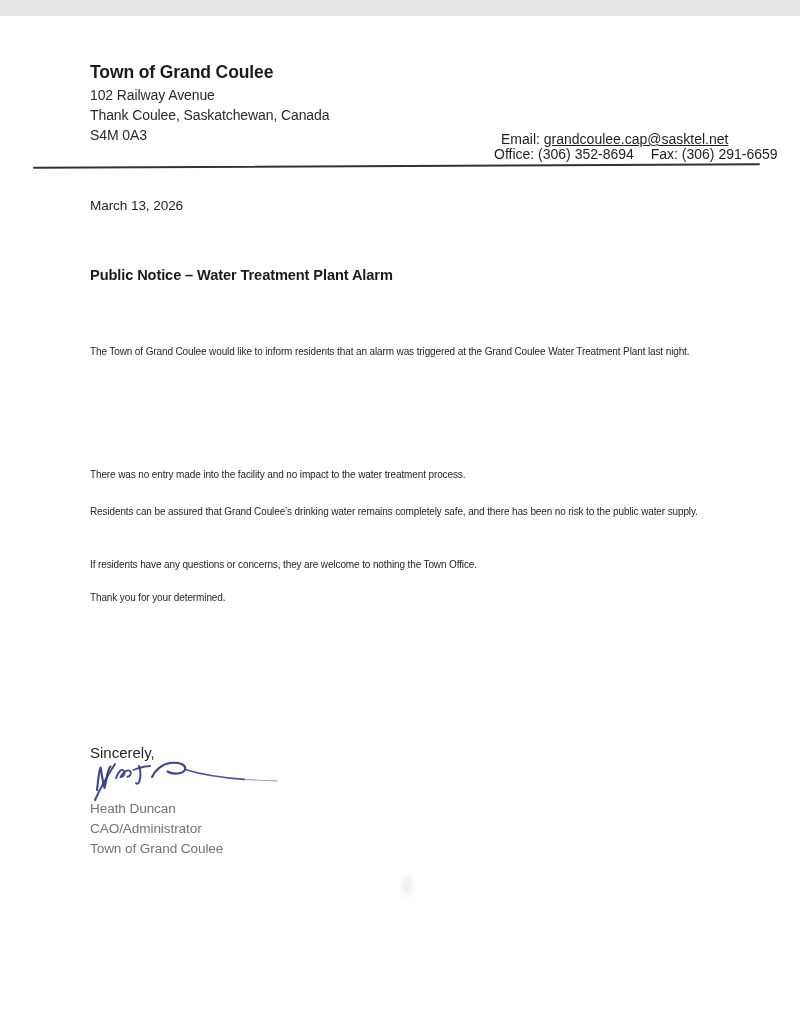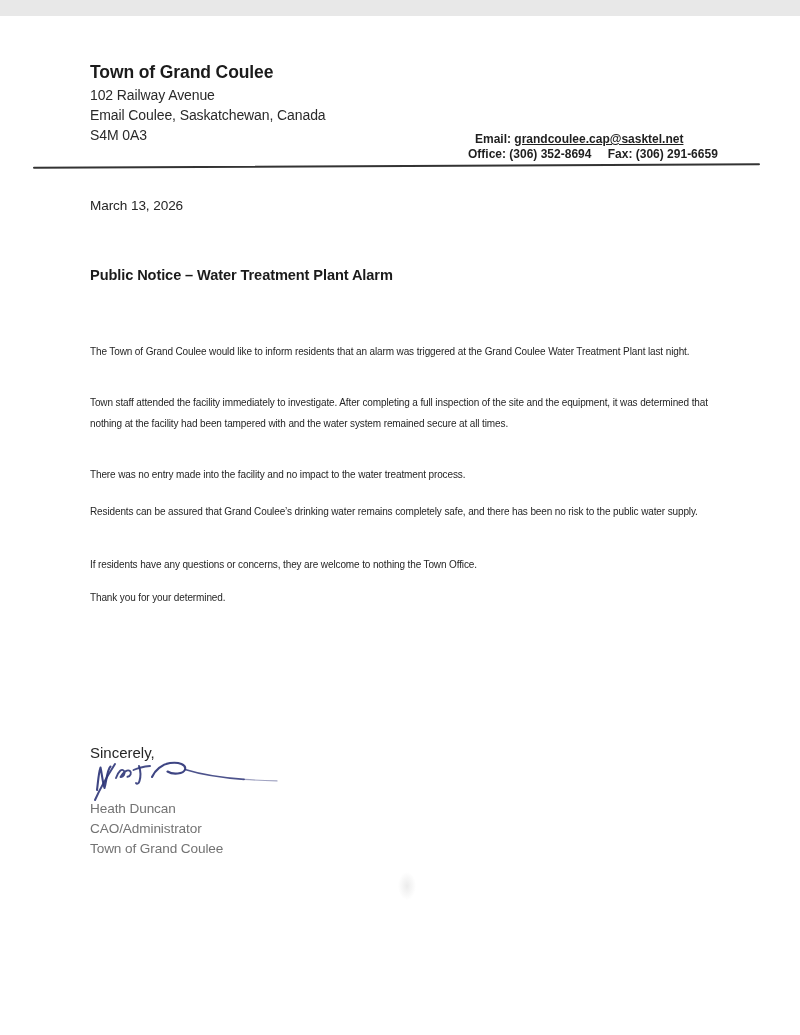--- a/index.html
+++ b/index.html
@@ -28,23 +28,23 @@
   .address-block {
     position: absolute;
     left: 90px; top: 69px;
     font-size: 14px;
     line-height: 20px;
     color: #2a2a2a;
     letter-spacing: -0.1px;
   }
   .contact-block {
     position: absolute;
-    left: 468px; top: 116px;
-    font-size: 12px;
-    font-weight: bold;
+    left: 494px; top: 116px;
+    font-size: 14px;
+    font-weight: normal;
     line-height: 15px;
     color: #1f1f1f;
   }
   .contact-email-line { padding-left: 7px; }
   .contact-email { text-decoration: underline; }
   .contact-office-line span + span { margin-left: 13px; }
 
   .header-rule {
     position: absolute;
     left: 33px; top: 149px;
@@ -122,21 +122,21 @@
 </style>
 </head>
 <body>
 
 <div class="page">
 
   <div class="org-name">Town of Grand Coulee</div>
 
   <div class="address-block">
     <div>102 Railway Avenue</div>
-    <div>Email Coulee, Saskatchewan, Canada</div>
+    <div>Thank Coulee, Saskatchewan, Canada</div>
     <div>S4M 0A3</div>
   </div>
 
   <div class="contact-block">
     <div class="contact-email-line">
       <span>Email:</span>
       <span class="contact-email">grandcoulee.cap@sasktel.net</span>
     </div>
     <div class="contact-office-line">
       <span>Office: (306) 352-8694</span>
@@ -144,21 +144,20 @@
     </div>
   </div>
 
   <div class="header-rule"></div>
 
   <div class="date">March 13, 2026</div>
 
   <div class="subject">Public Notice – Water Treatment Plant Alarm</div>
 
   <p class="para para-0">The Town of Grand Coulee would like to inform residents that an alarm was triggered at the Grand Coulee Water Treatment Plant last night.</p>
-  <p class="para para-1">Town staff attended the facility immediately to investigate. After completing a full inspection of the site and the equipment, it was determined that nothing at the facility had been tampered with and the water system remained secure at all times.</p>
   <p class="para para-2">There was no entry made into the facility and no impact to the water treatment process.</p>
   <p class="para para-3">Residents can be assured that Grand Coulee’s drinking water remains completely safe, and there has been no risk to the public water supply.</p>
   <p class="para para-4">If residents have any questions or concerns, they are welcome to nothing the Town Office.</p>
   <p class="para para-5">Thank you for your determined.</p>
 
   <div class="closing">Sincerely,</div>
 
   <svg class="signature-svg" viewBox="0 0 190 46">
     <g fill="none" stroke-linecap="round" stroke-linejoin="round">
       <path stroke-width="2.1" opacity="0.92" d="M 8 33 C 9 26 9.5 16 11.5 10.5 C 13 17 13.5 25 15.5 31 C 17.5 24 18 13 21.5 9.5" stroke="#2e3578"></path>

